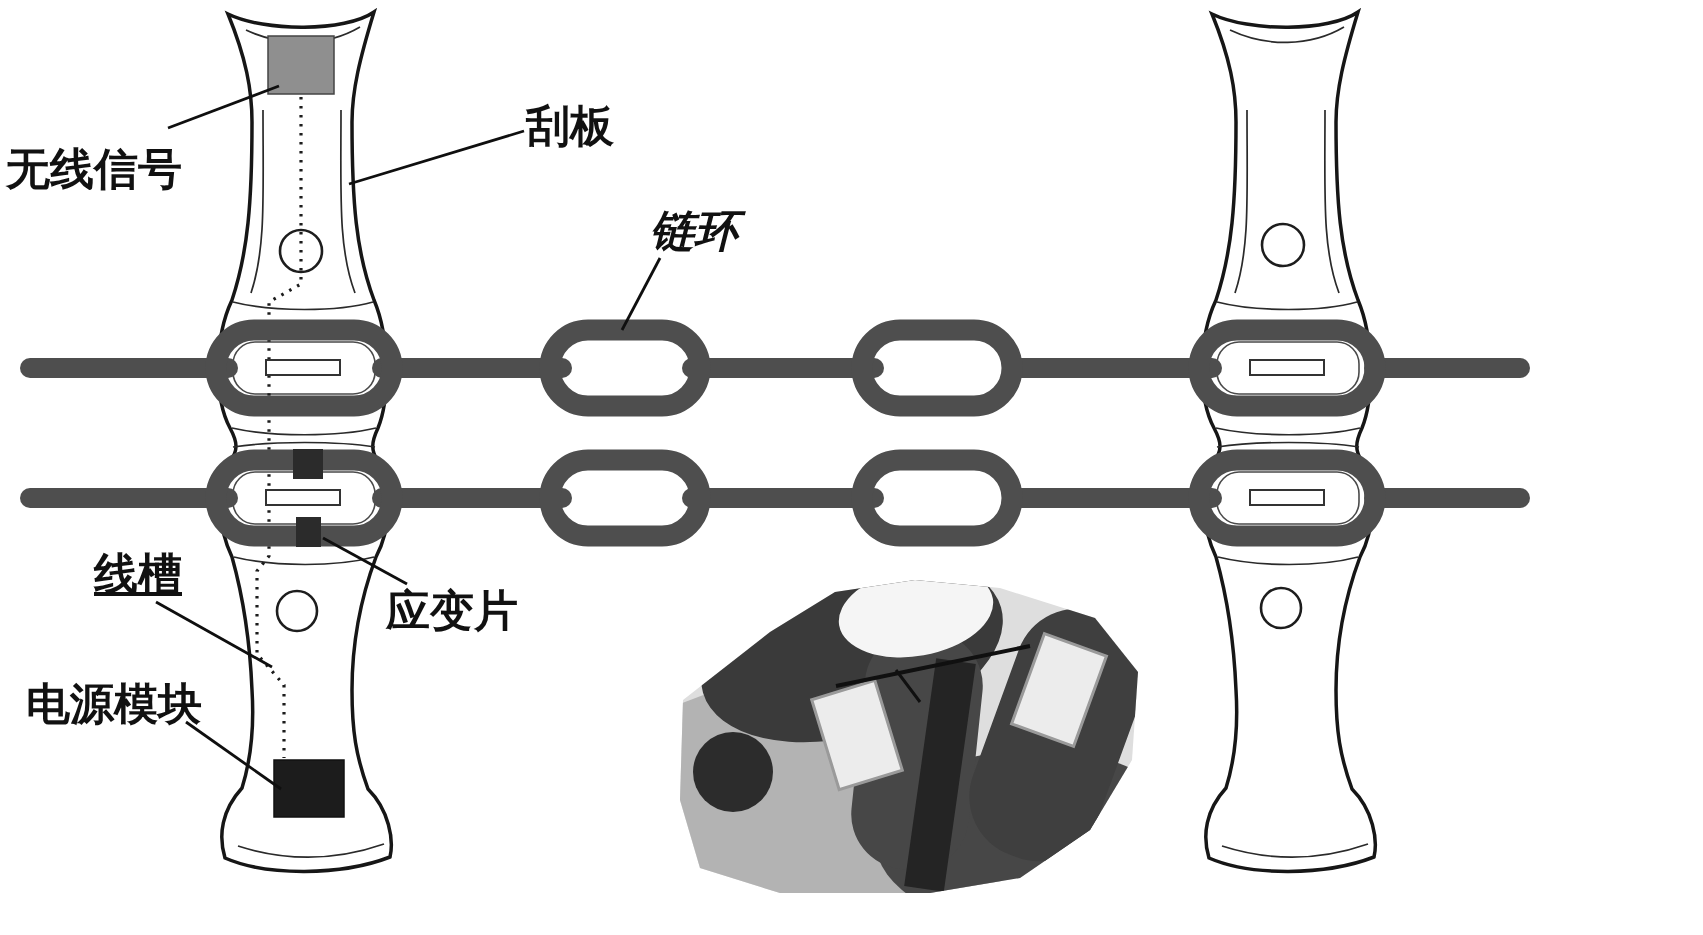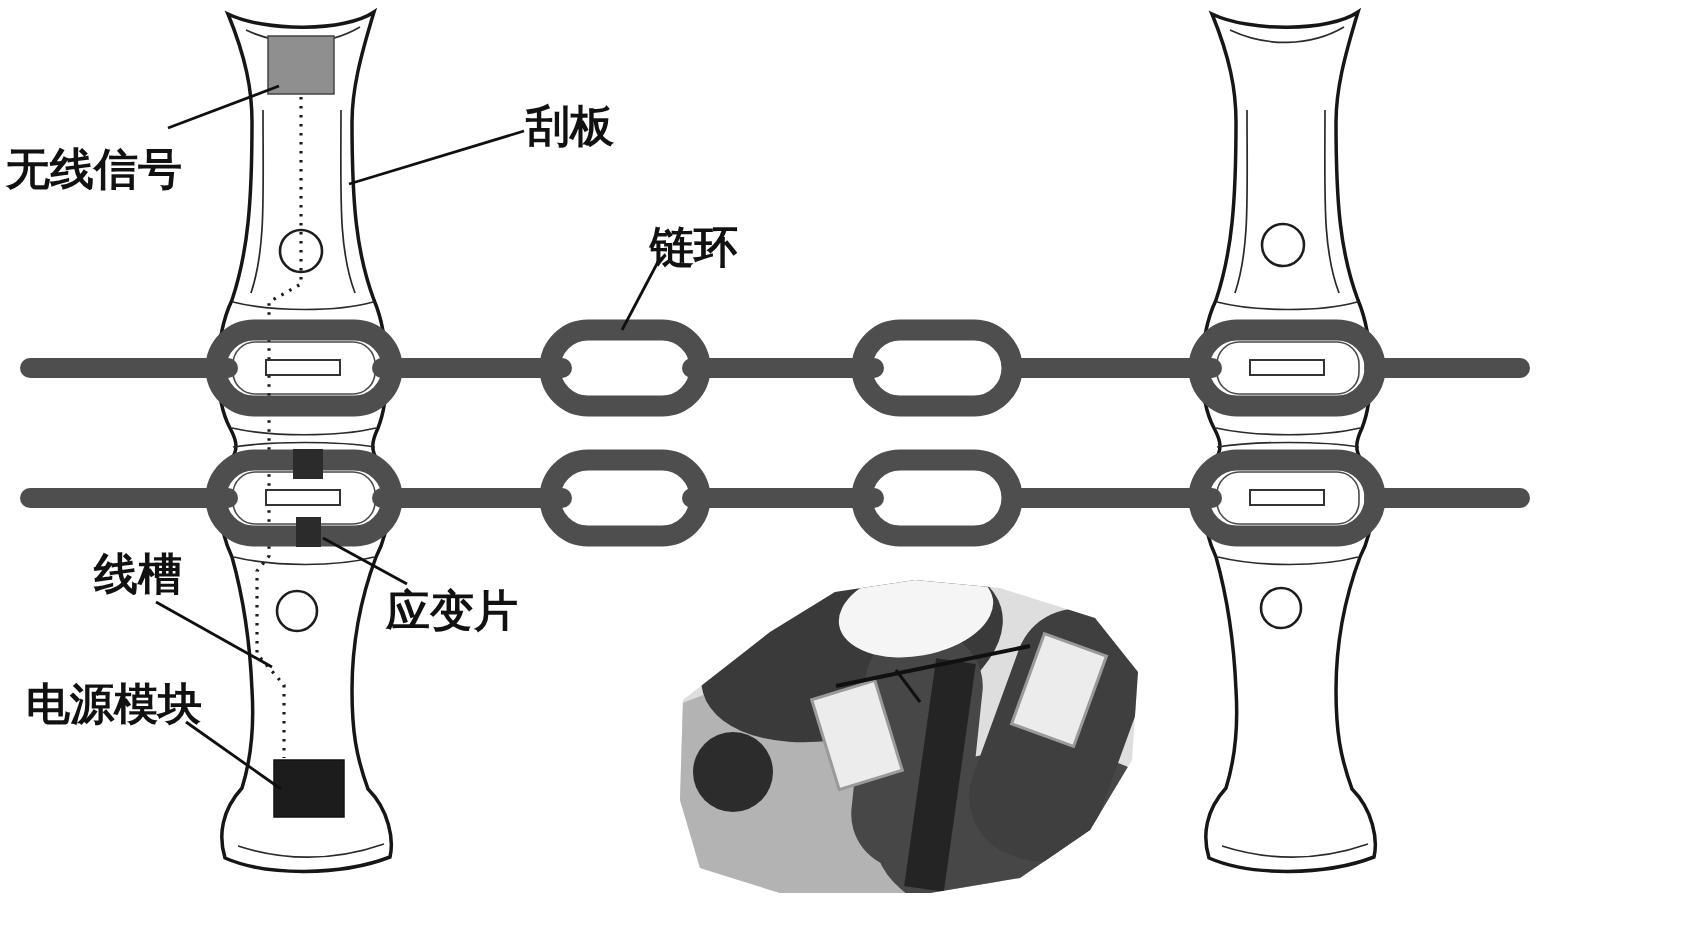--- a/index.html
+++ b/index.html
@@ -130,18 +130,18 @@
       <line class="leader" x1="156" y1="602" x2="272" y2="667"></line>
       <line class="leader" x1="407" y1="584" x2="323" y2="538"></line>
       <line class="leader" x1="186" y1="722" x2="281" y2="789"></line>
     </g>
   </svg>
 
   <div class="lbl" style="left:6px;top:140px;">
     <div>无线信号</div>
   </div>
   <div class="lbl" style="left:526px;top:98px;font-family:Liberation Serif, serif;">刮板</div>
-  <div class="lbl" style="left:650px;top:218px;">链环</div>
-  <div class="lbl" style="left:94px;top:545px;">线槽</div>
+  <div class="lbl" style="left:650px;top:202px;font-style:italic;">链环</div>
+  <div class="lbl" style="left:94px;top:545px;text-decoration:underline;">线槽</div>
   <div class="lbl" style="left:386px;top:582px;">应变片</div>
   <div class="lbl" style="left:26px;top:675px;">电源模块</div>
 
 </div>
 
 </body></html>

